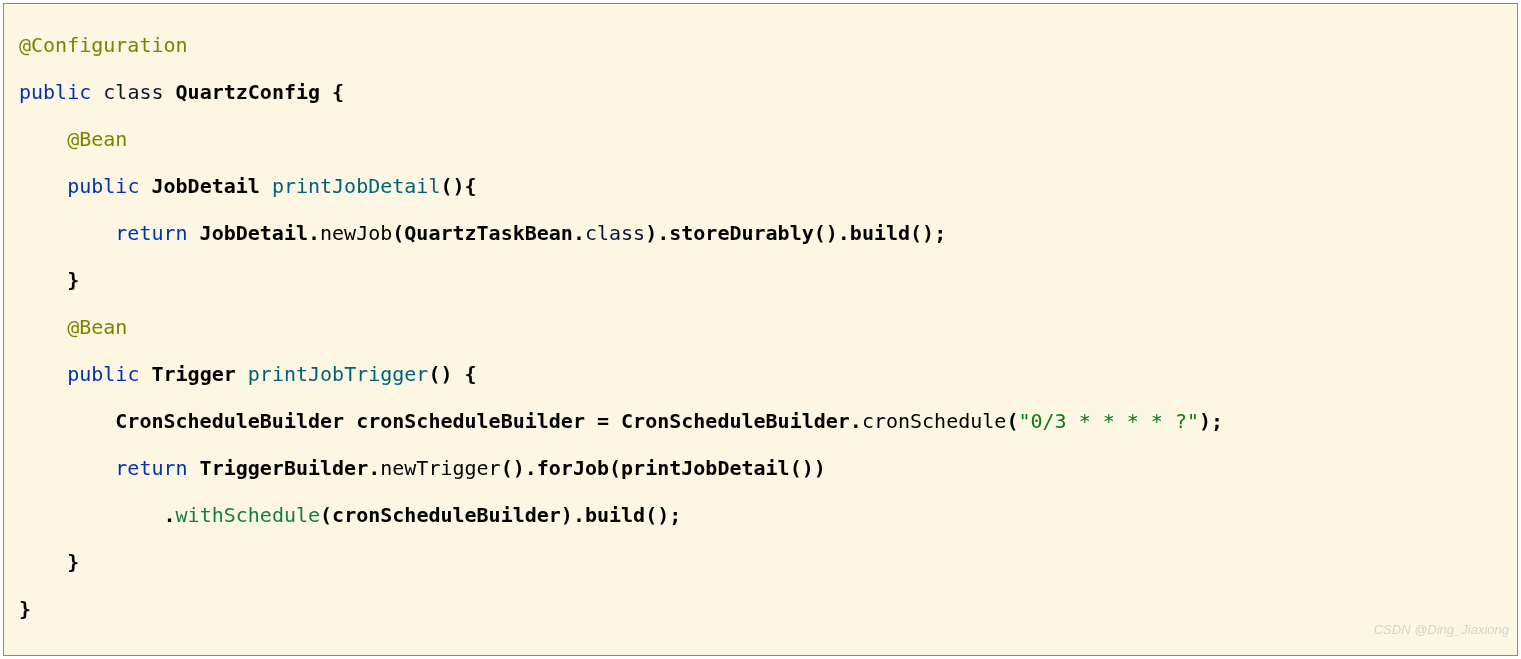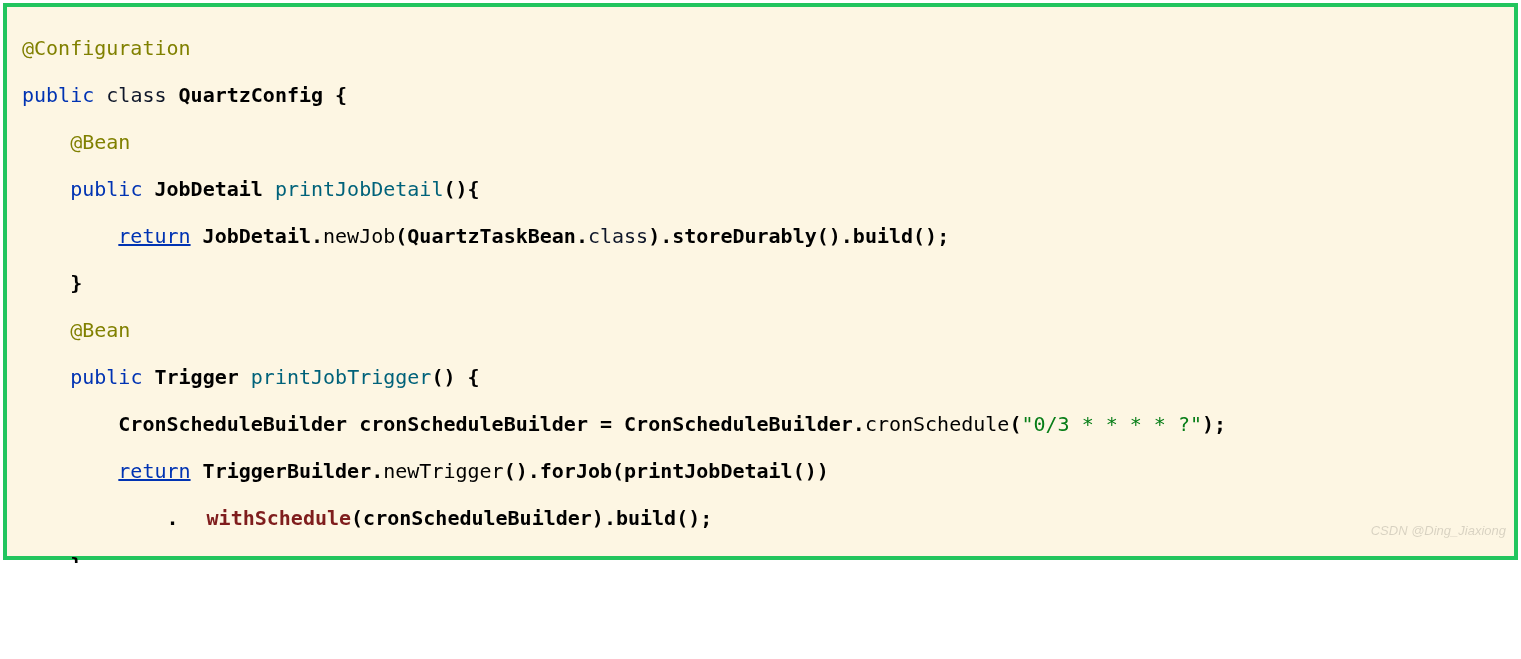--- a/index.html
+++ b/index.html
@@ -1,39 +1,39 @@
 <!DOCTYPE html>
 <html><head>
 <meta charset="utf-8">
 <style>
   html,body{margin:0;padding:0;background:#fff;}
   .code-block{
     margin:3px;
     width:1515px;
-    height:557px;
+    height:653px;
     box-sizing:border-box;
     background:#fdf6e3;
-    border:4px solid #22c55e;
+    border:1px solid #22c55e;
     position:relative;
     padding:18px 0 12px 15px;
   }
   .line{
     font-family:"Microsoft YaHei","Segoe UI",Consolas,monospace;
     font-size:20px;
     line-height:47px;
     white-space:pre;
     color:#000;
   }
   .t-ann{color:#808000;}
   .t-kw{color:#0033b3;margin-top:23px;}
-  .t-ret{color:#0033b3;text-decoration:underline;}
+  .t-ret{color:#0033b3;}
   .t-kwcls{color:#0f172a;}
   .t-method{color:#00627a;}
   .t-static{color:#000; }
-  .t-bold-red{color:#7f1d1d; font-weight:bold;margin-left:28px;}
+  .t-bold-red{color:#15803d; font-weight:normal;}
   .t-str{color:#067d17;}
   .t-plain{color:#000;font-weight:bold;}
   .watermark{
     position:absolute;
     right:8px;
     bottom:18px;
     font-size:13px;
     color:rgba(0,0,0,0.15);
     font-family:"Microsoft YaHei",Arial,sans-serif;
     font-style:italic;

